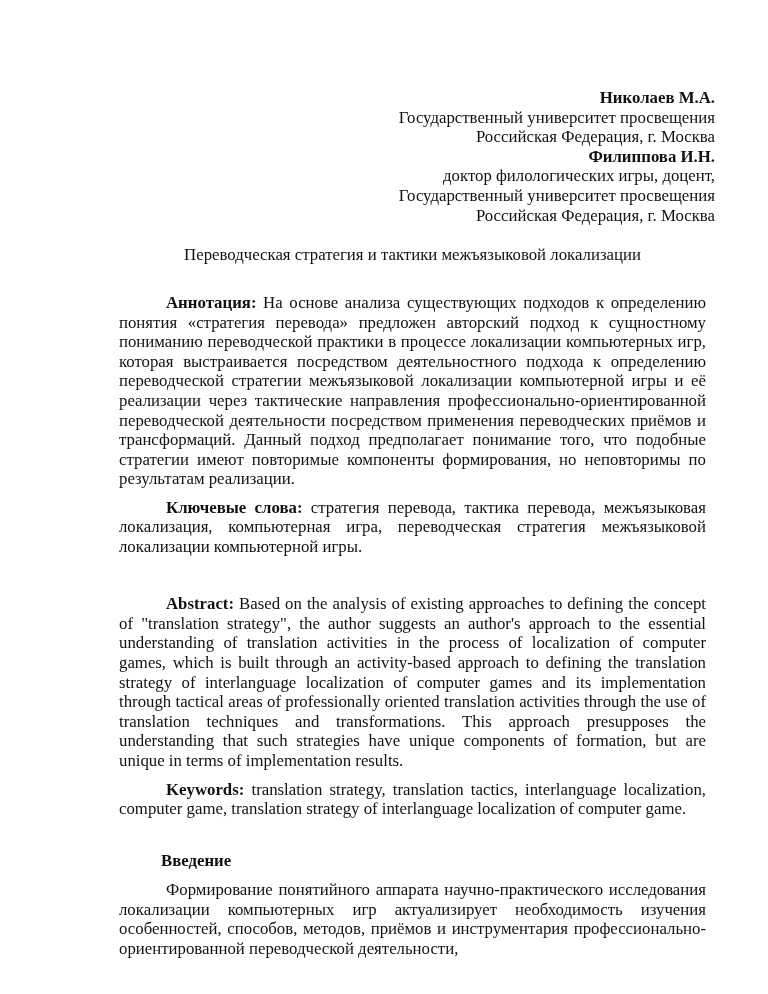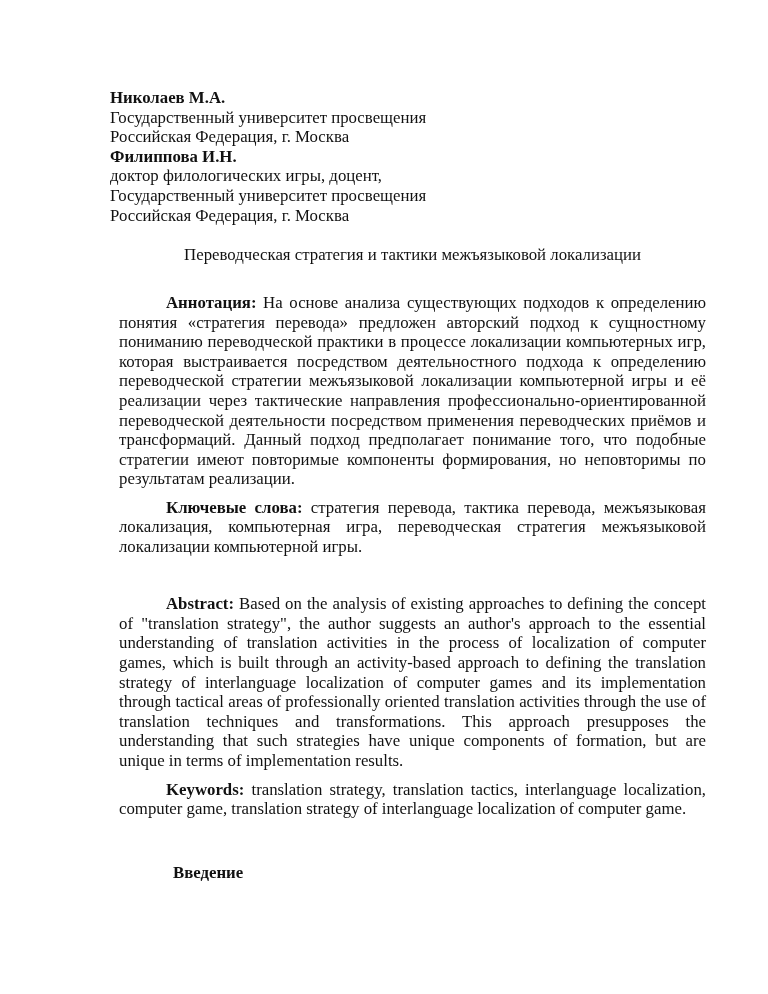--- a/index.html
+++ b/index.html
@@ -17,21 +17,21 @@
     }
     .page {
       position: absolute;
       left: 110px;
       top: 88px;
       width: 605px;
       font-size: 16.8px;
       line-height: 19.6px;
     }
     .authors {
-      text-align: left;
+      text-align: right;
     }
     .authors .line {
       display: block;
       white-space: nowrap;
     }
     .bold { font-weight: bold; }
     .title {
       margin-top: 19.6px;
       text-align: center;
       font-weight: normal;
@@ -39,21 +39,21 @@
     .title .line { display: block; }
     .para {
       text-align: justify;
       text-indent: 47px;
       margin: 9px;
     }
     .blank { height: 19.6px; }
     .heading-line {
       text-indent: 47px;
       font-weight: bold;
-      margin: 16px;
+      margin: 4px;
     }
   </style>
 </head>
 <body>
 
 <div class="page">
 
   <div class="authors">
     <span class="line bold">Николаев М.А.</span>
     <span class="line">Государственный университет просвещения</span>
@@ -77,14 +77,15 @@
   <div class="blank"></div>
 
   <p class="para"><span class="bold">Abstract:</span><span> Based on the analysis of existing approaches to defining the concept of "translation strategy", the author suggests an author's approach to the essential understanding of translation activities in the process of localization of computer games, which is built through an activity-based approach to defining the translation strategy of interlanguage localization of computer games and its implementation through tactical areas of professionally oriented translation activities through the use of translation techniques and transformations. This approach presupposes the understanding that such strategies have unique components of formation, but are unique in terms of implementation results.</span></p>
 
   <p class="para"><span class="bold">Keywords:</span><span> translation strategy, translation tactics, interlanguage localization, computer game, translation strategy of interlanguage localization of computer game.</span></p>
 
   <div class="blank"></div>
 
   <p class="heading-line">Введение</p>
 
+  <p class="para">Формирование понятийного аппарата научно-практического исследования локализации компьютерных игр актуализирует необходимость изучения особенностей, способов, методов, приёмов и инструментария профессионально-ориентированной переводческой деятельности,</p>
 
 </div>
 
 </body></html>

